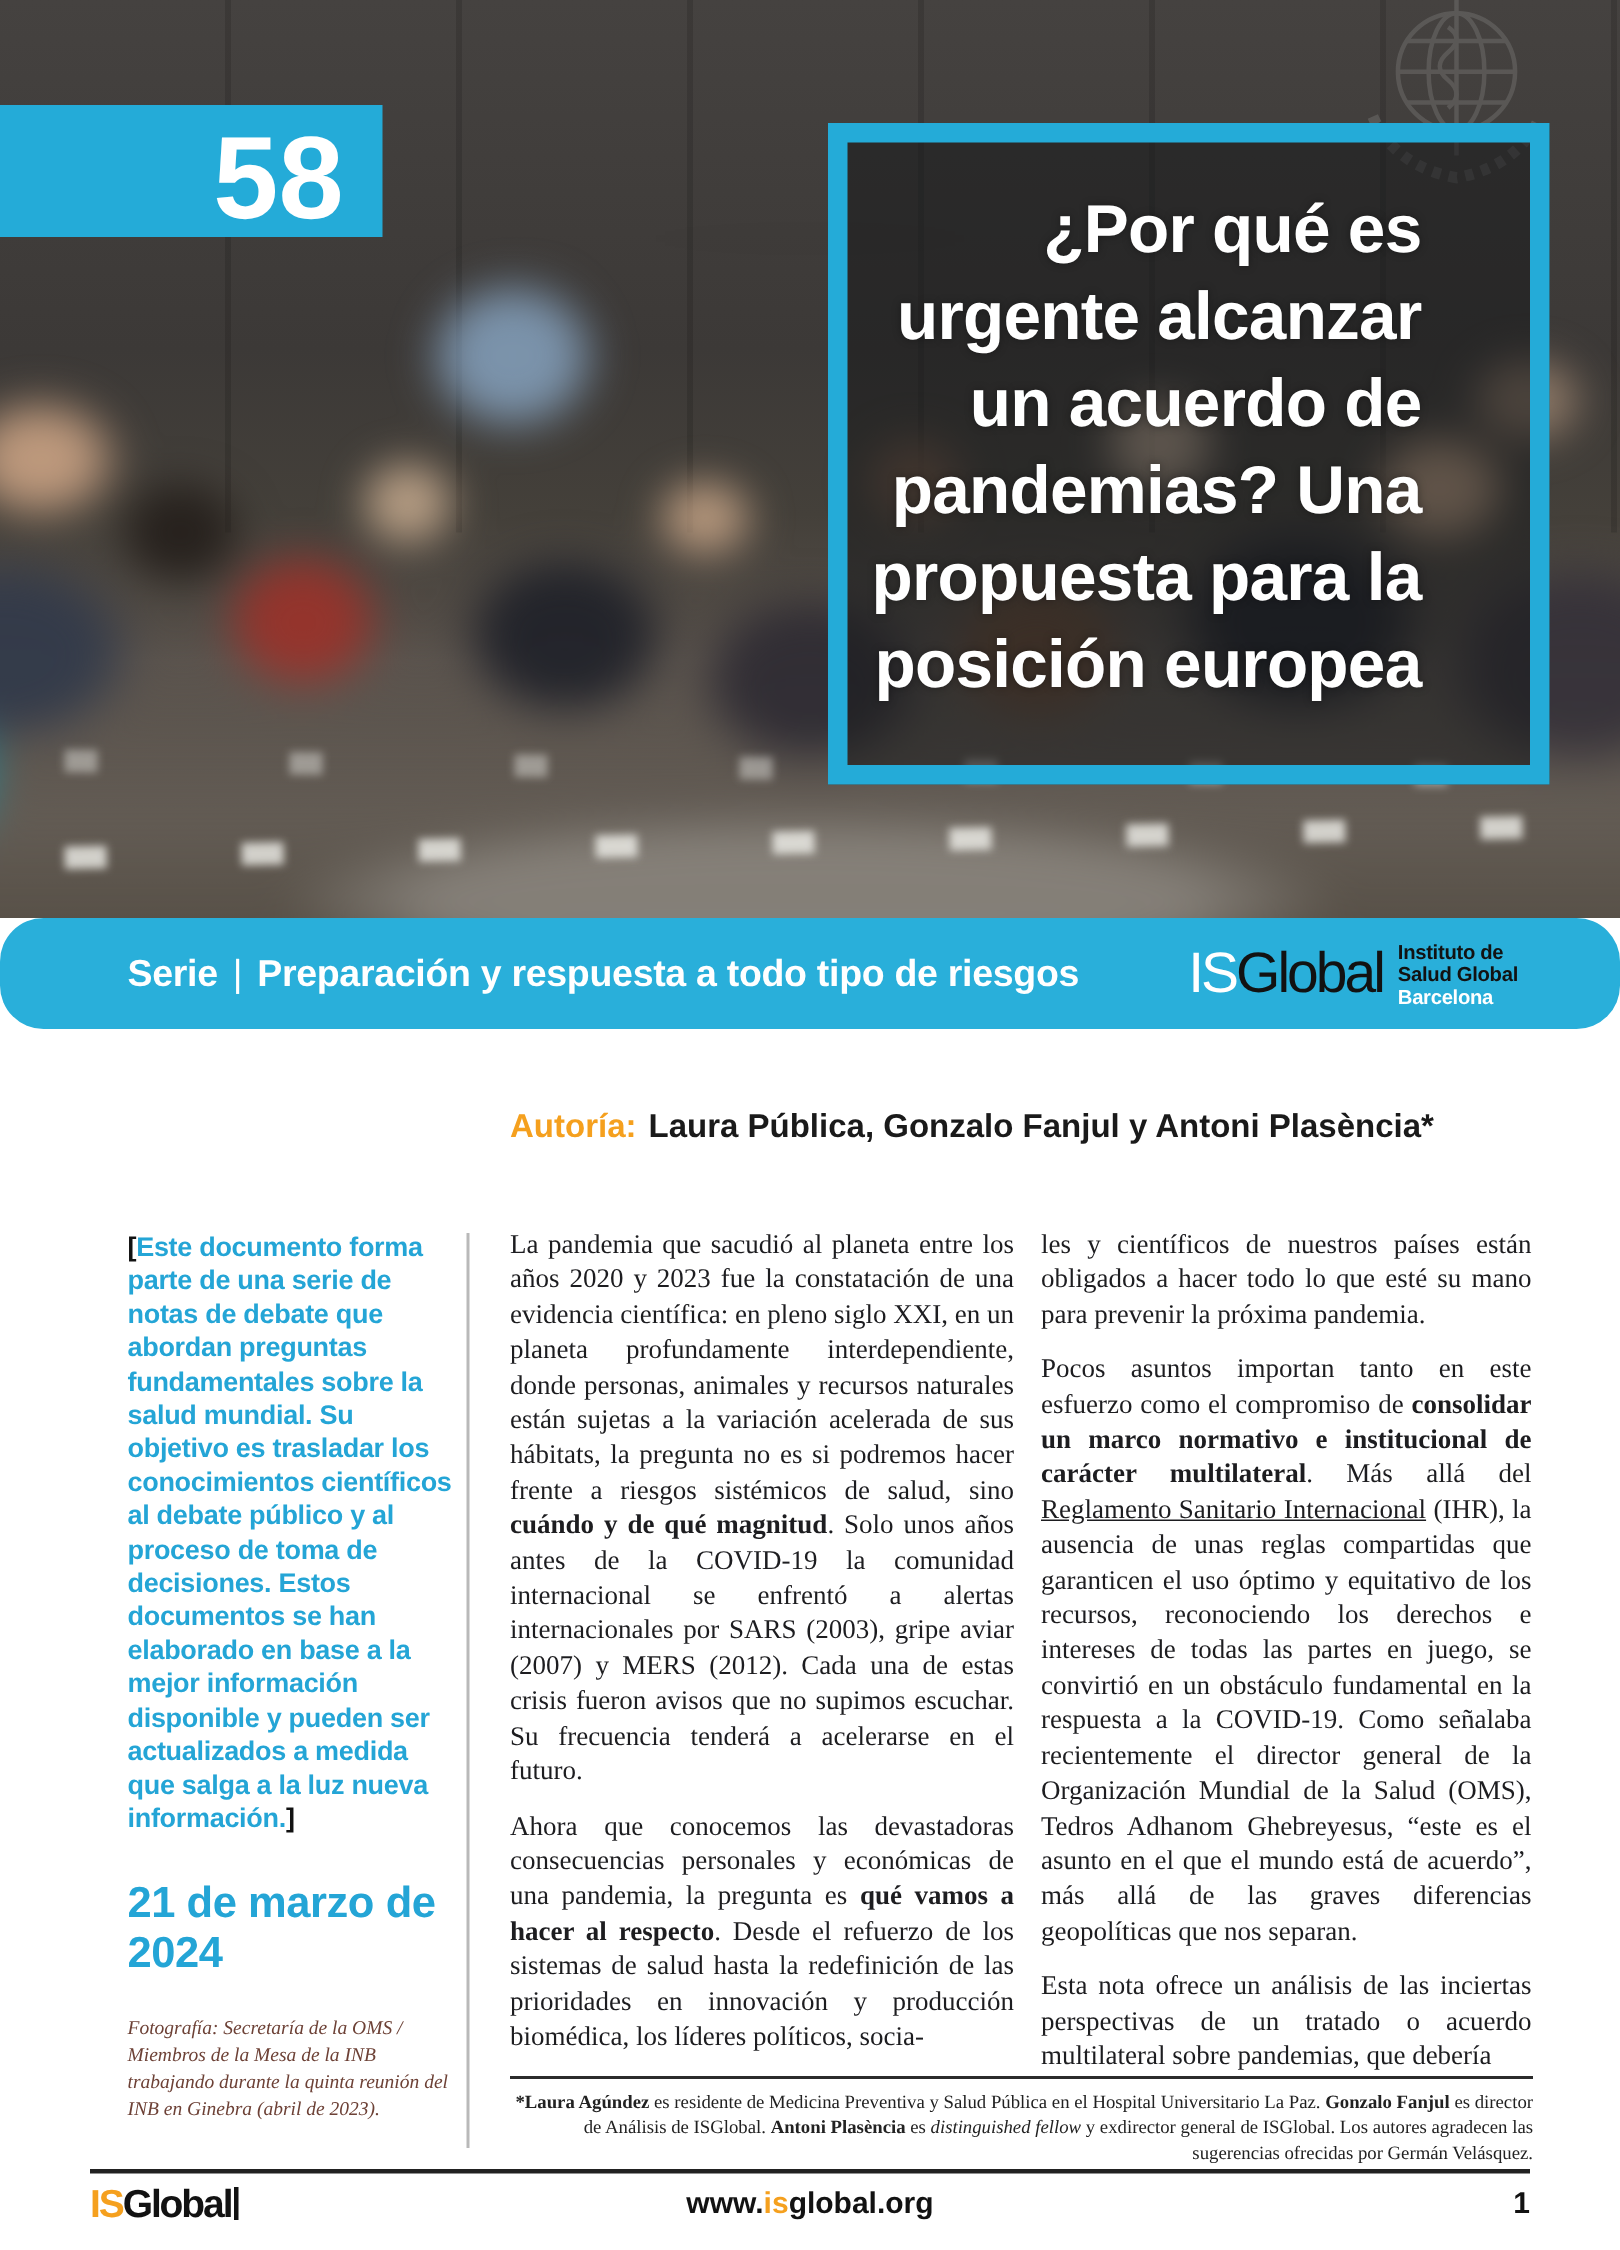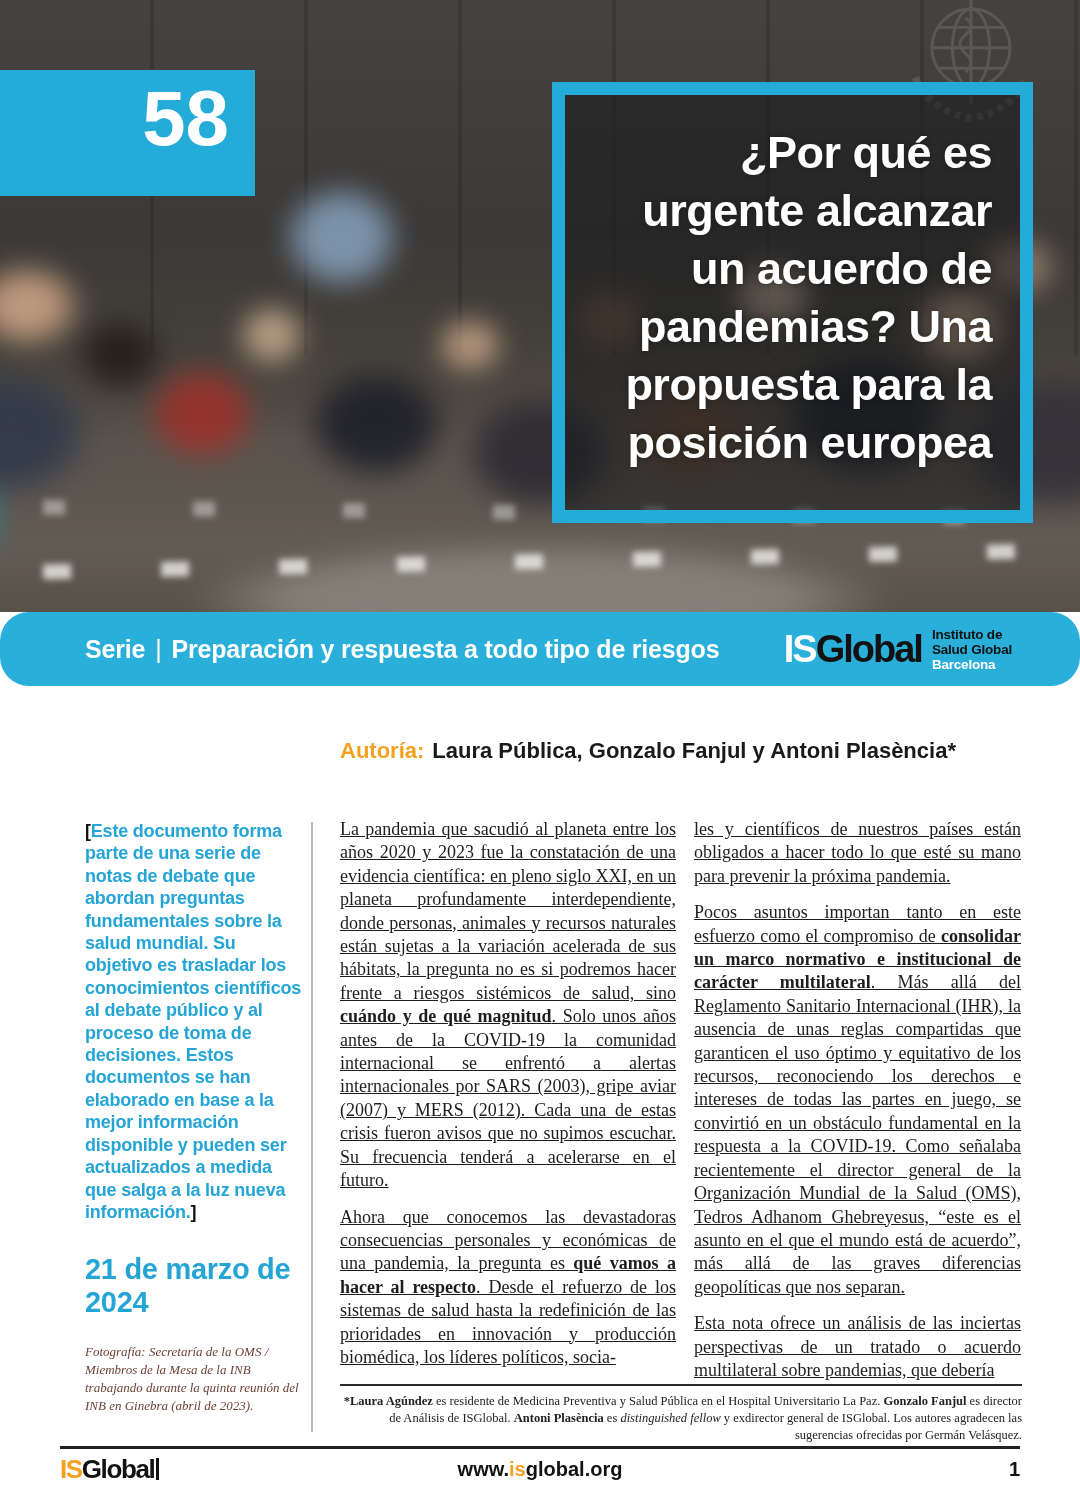--- a/index.html
+++ b/index.html
@@ -33,39 +33,39 @@
       radial-gradient(70px 55px at 91% 22%, rgba(180,150,125,.65) 0 36%, transparent 60%),
       radial-gradient(420px 70px at 50% 90%, rgba(140,135,128,.85) 0 60%, transparent 85%),
       linear-gradient(180deg, transparent 52%, rgba(122,116,108,.5) 80%, rgba(92,85,76,.8) 100%);}
   .cards{position:absolute;left:4%;bottom:7%;width:92%;height:15px;filter:blur(3px);opacity:.85;
     transform:rotate(-1.2deg);
     background:repeating-linear-gradient(90deg,rgba(245,245,240,.9) 0 28px,transparent 28px 118px);}
   .cards.row2{bottom:15%;opacity:.55;transform:rotate(.6deg);
     background:repeating-linear-gradient(90deg,rgba(240,240,235,.8) 0 22px,transparent 22px 150px);}
   .who{position:absolute;left:878px;top:-34px;width:186px;height:186px;opacity:.32;}
 
-  .badge{position:absolute;left:0;top:70px;width:255px;height:126px;background:#24ABD8;
+  .badge{position:absolute;left:0;top:70px;width:255px;height:88px;background:#24ABD8;
     color:#fff;font-size:78px;font-weight:800;line-height:96px;text-align:right;
     padding-right:26px;box-sizing:border-box;}
 
   .title-box{position:absolute;left:552px;top:82px;width:481px;height:441px;
     border:13px solid #24ABD8;background:rgba(24,25,27,.55);box-sizing:border-box;
-    display:flex;flex-direction:column;justify-content:center;align-items:flex-end;
+    display:flex;flex-direction:column;justify-content:center;align-items:flex-start;
     padding:0 28px 10px 16px;}
   .title-box .tl{display:block;text-align:right;color:#ffffff;font-size:45px;line-height:58px;
     font-weight:800;letter-spacing:-.5px;text-shadow:0 0 6px rgba(0,0,0,.35);}
 
   
   .band{position:absolute;left:0;top:612px;width:1080px;height:74px;background:#29AFDA;
     display:flex;align-items:center;justify-content:space-between;box-sizing:border-box;
     padding:0 68px 0 85px;border-radius:29px;}
   .band-series{color:#fff;font-size:25px;font-weight:800;letter-spacing:-.2px;}
   .band-series .bs-sep{font-weight:400;margin:0 10px;}
   .band-logo{display:flex;align-items:center;}
-  .wordmark{font-size:38px;font-weight:700;letter-spacing:-2px;line-height:1;}
+  .wordmark{font-size:38px;font-weight:400;letter-spacing:-2px;line-height:1;}
   .wordmark .wm-is{color:#fff;}
   .wordmark .wm-global{color:#121212;}
   .logo-side{margin-left:10px;font-size:13.5px;font-weight:800;line-height:15px;letter-spacing:-.2px;}
   .logo-side .ls-dark{color:#121212;display:block;}
   .logo-side .ls-light{color:#ffffff;display:block;}
 
   
   .byline{position:absolute;left:340px;top:738px;font-size:22px;font-weight:800;color:#1a1a1a;}
   .byline .bl-label{color:#F5A01E;margin-right:8px;}
 
@@ -74,21 +74,21 @@
   .side-note{margin:0;color:#24A5D6;font-size:18px;line-height:22.4px;font-weight:700;letter-spacing:-.2px;}
   .side-note .bracket{color:#121212;font-weight:800;}
   .side-date{margin:30px 0 0 0;color:#24A5D6;font-size:29px;font-weight:800;letter-spacing:-.3px;}
   .side-credit{margin:24px 0 0 0;font-family:"Liberation Serif",serif;font-style:italic;
     font-size:13px;line-height:18px;color:#6d4136;}
   .vrule{position:absolute;left:311px;top:822px;width:1.5px;height:610px;background:#b9b9b9;}
 
   
   .col{position:absolute;top:818px;font-family:"Liberation Serif",serif;color:#1d1d20;
     font-size:18px;line-height:23.4px;text-align:justify;}
-  .col p{margin:0 0 13px 0;text-decoration:underline;}
+  .col p{margin:0 0 13px 0;}
   .col1{left:340px;width:336px;}
   .col2{left:694px;width:327px;}
   .b{font-weight:bold;}
   .i{font-style:italic;}
   a.u{color:#1d1d20;text-decoration:underline;}
 
   
   .footnote{position:absolute;left:340px;top:1384px;width:682px;border-top:2px solid #2b2b2b;
     padding-top:7px;font-family:"Liberation Serif",serif;font-size:12.5px;line-height:17px;
     color:#222;text-align:right;}

